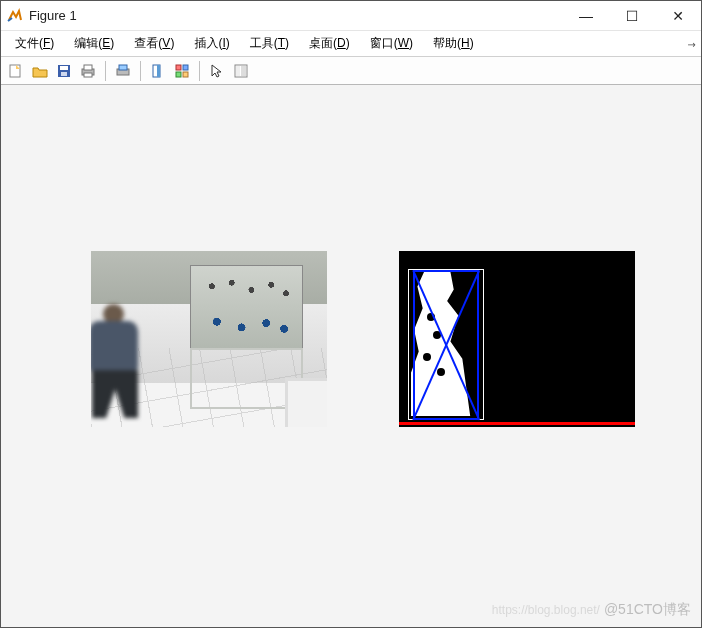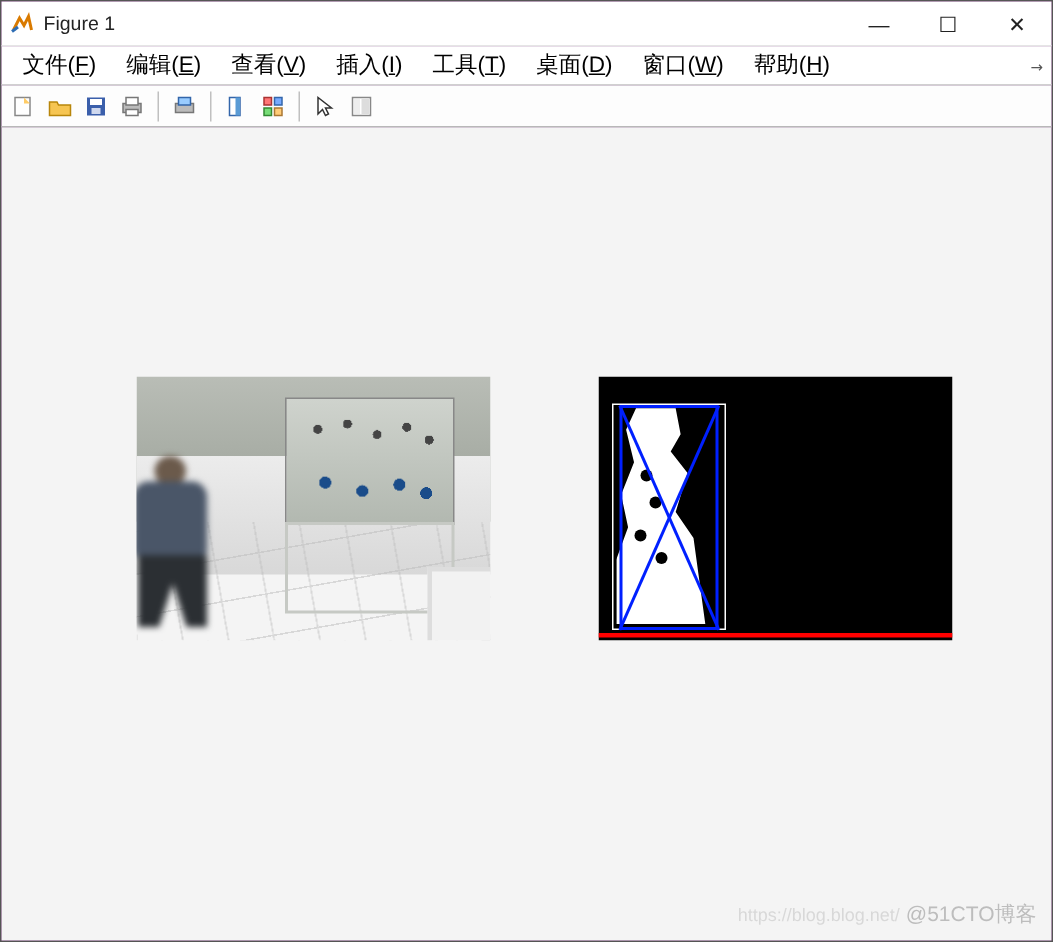--- a/index.html
+++ b/index.html
@@ -43,21 +43,21 @@
   .menubar {
     height: 26px;
     background:#fff;
     display:flex; align-items:center;
     padding: 0 4px;
     border-bottom: 1px solid #d0d0d0;
     position: relative;
   }
   .menuitem {
     padding: 20px 10px;
-    font-size: 15px;
+    font-size: 12px;
     color:#000;
   }
   .menuitem u { text-decoration: underline; }
   .menubar-arrow {
     position:absolute; right:6px; top:8px; color:#555; font-size:10px;
     transform: rotate(-45deg);
   }
 
   .toolbar {
     height: 28px;

